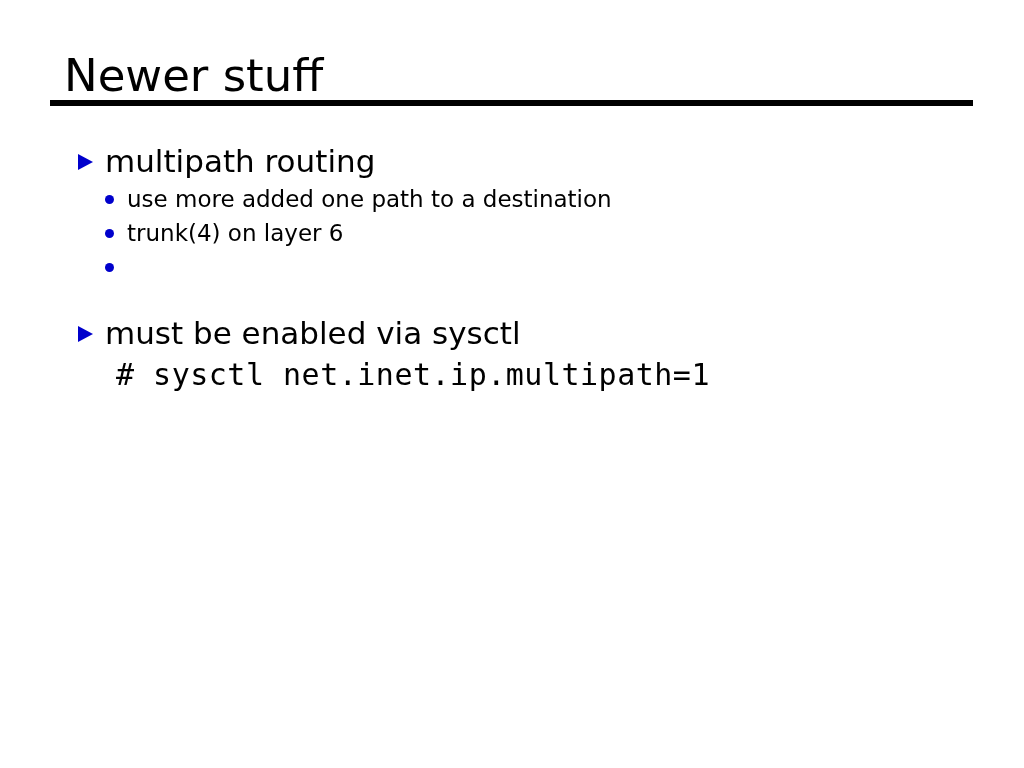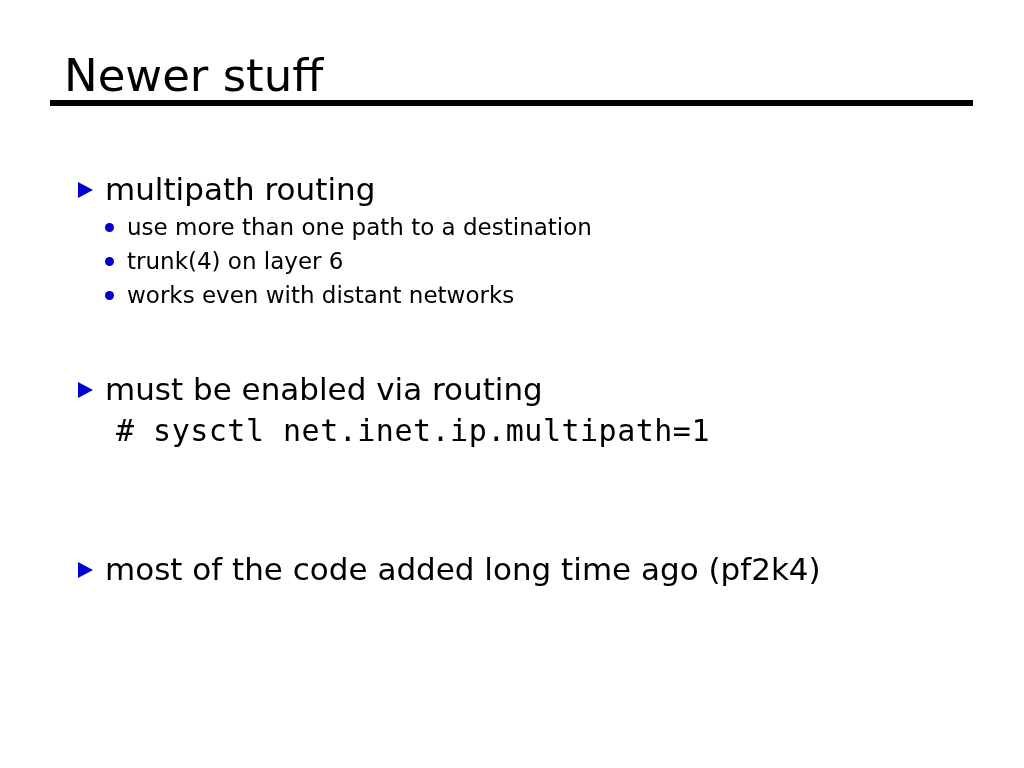--- a/index.html
+++ b/index.html
@@ -100,21 +100,21 @@
     font-family: "DejaVu Sans Mono", "Liberation Mono", monospace;
     font-size: 30px;
     line-height: 42px;
     letter-spacing: 0.5px;
     color: #000000;
     white-space: pre;
   }
   .spacer-md { height: 28px; }
   .spacer-lg { height: 68px; }
 
-  .group { display: block; margin-top: 28px; }
+  .group { display: block; }
 </style>
 </head>
 <body>
 
 <div class="slide">
 
   <div class="slide-title">Newer stuff</div>
 
   <div class="title-rule"></div>
 
@@ -122,54 +122,49 @@
 
     <div class="group">
 
       <div class="bullet-l1">
         <span class="marker-tri"></span>
         <span>multipath routing</span>
       </div>
 
       <div class="bullet-l2">
         <span class="marker-dot"></span>
-        <span>use more than one path to a destination</span>
+        <span>use more added one path to a destination</span>
       </div>
 
       <div class="bullet-l2">
         <span class="marker-dot"></span>
         <span>trunk(4) on layer 6</span>
       </div>
 
       <div class="bullet-l2">
         <span class="marker-dot"></span>
-        <span>works even with distant networks</span>
       </div>
 
     </div>
 
     <div class="spacer-md"></div>
 
     <div class="group">
 
       <div class="bullet-l1">
         <span class="marker-tri"></span>
-        <span>must be enabled via routing</span>
+        <span>must be enabled via sysctl</span>
       </div>
 
       <div class="code-line"># sysctl net.inet.ip.multipath=1</div>
 
     </div>
 
     <div class="spacer-lg"></div>
 
     <div class="group">
 
-      <div class="bullet-l1">
-        <span class="marker-tri"></span>
-        <span>most of the code added long time ago (pf2k4)</span>
-      </div>
 
 
     </div>
 
   </div>
 </div>
 
 </body></html>

